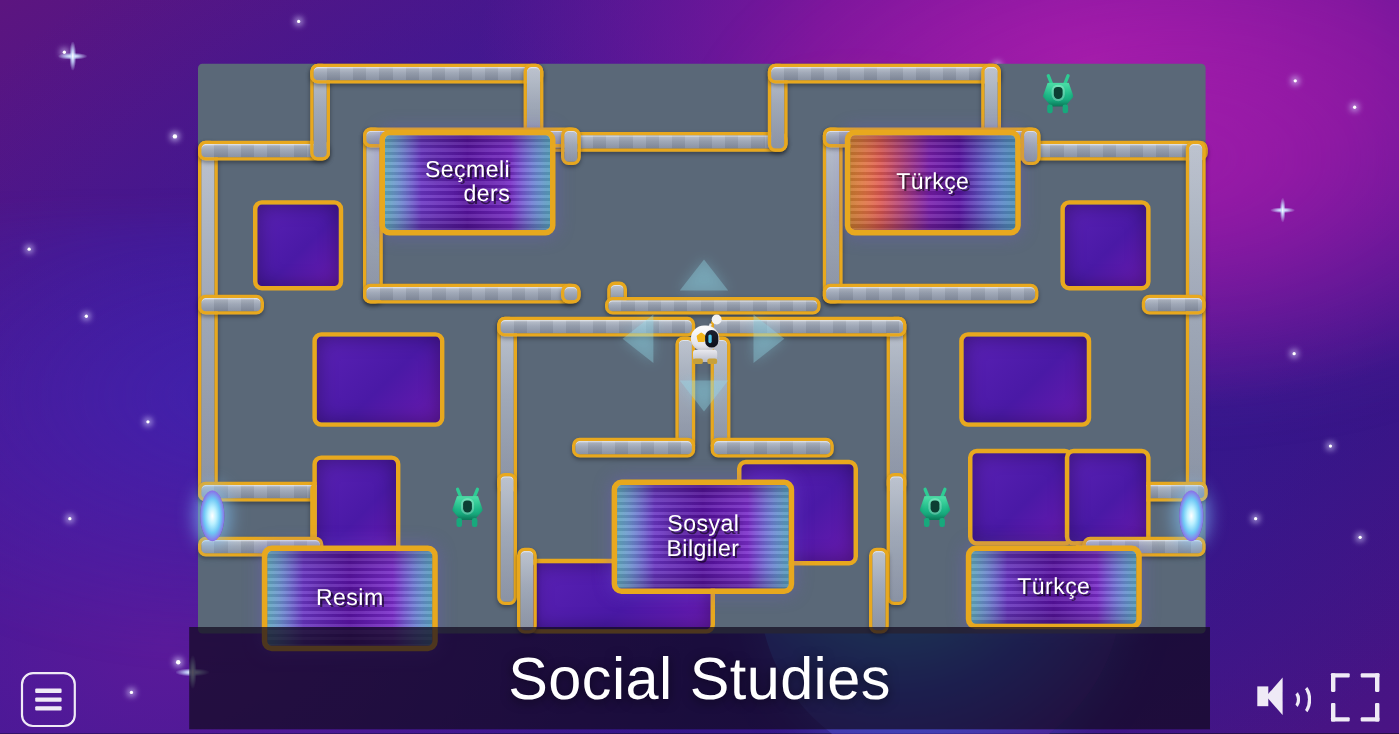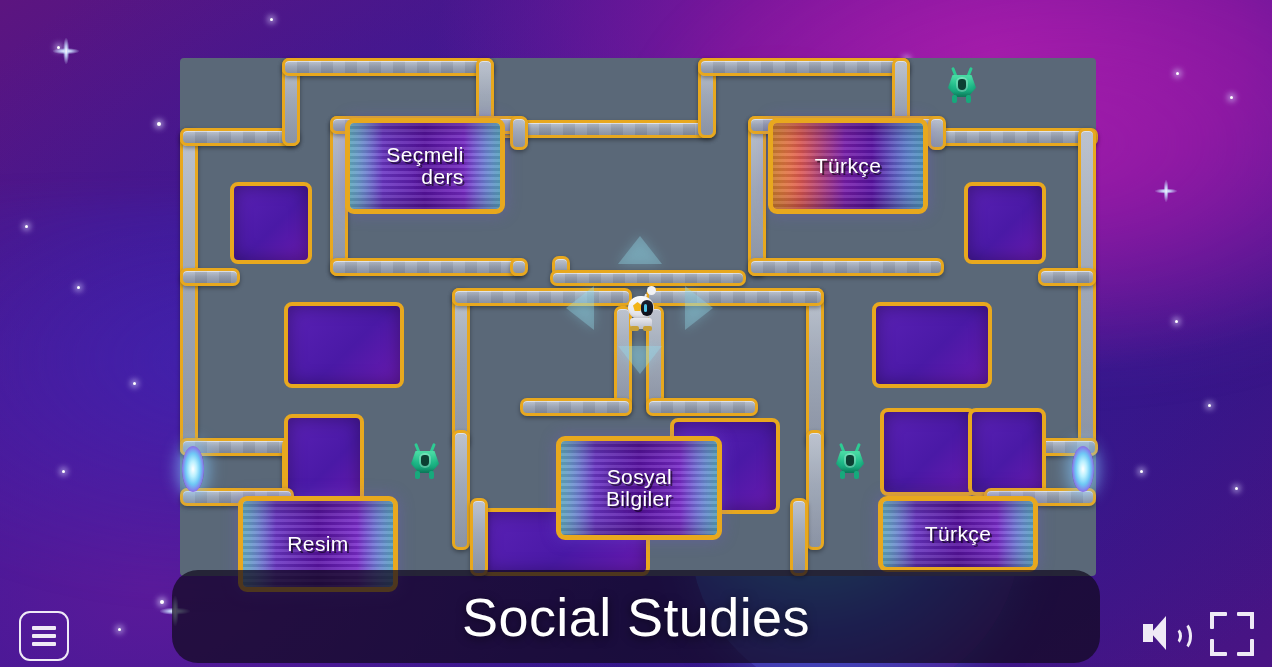--- a/index.html
+++ b/index.html
@@ -251,21 +251,21 @@
     background: #17a97c;
   }
   .a-leg.l { left: 7px; }
   .a-leg.r { left: 21px; }
 
   
   .banner {
     position: absolute; left: 172px; top: 570px; width: 928px; height: 93px;
     background: rgba(16,10,30,0.72);
     z-index: 50;
-    display: flex; align-items: center; justify-content: center; border-radius: 26px;
+    display: flex; align-items: center; justify-content: center;
   }
   .banner span {
     color: #ffffff; font-size: 54px; font-weight: 400;
     text-shadow: 0 2px 10px rgba(0,0,0,0.55);
     letter-spacing: 0.4px;
   }
 
   
   .menu-btn {
     position: absolute; left: 19px; top: 611px; width: 46px; height: 46px;

